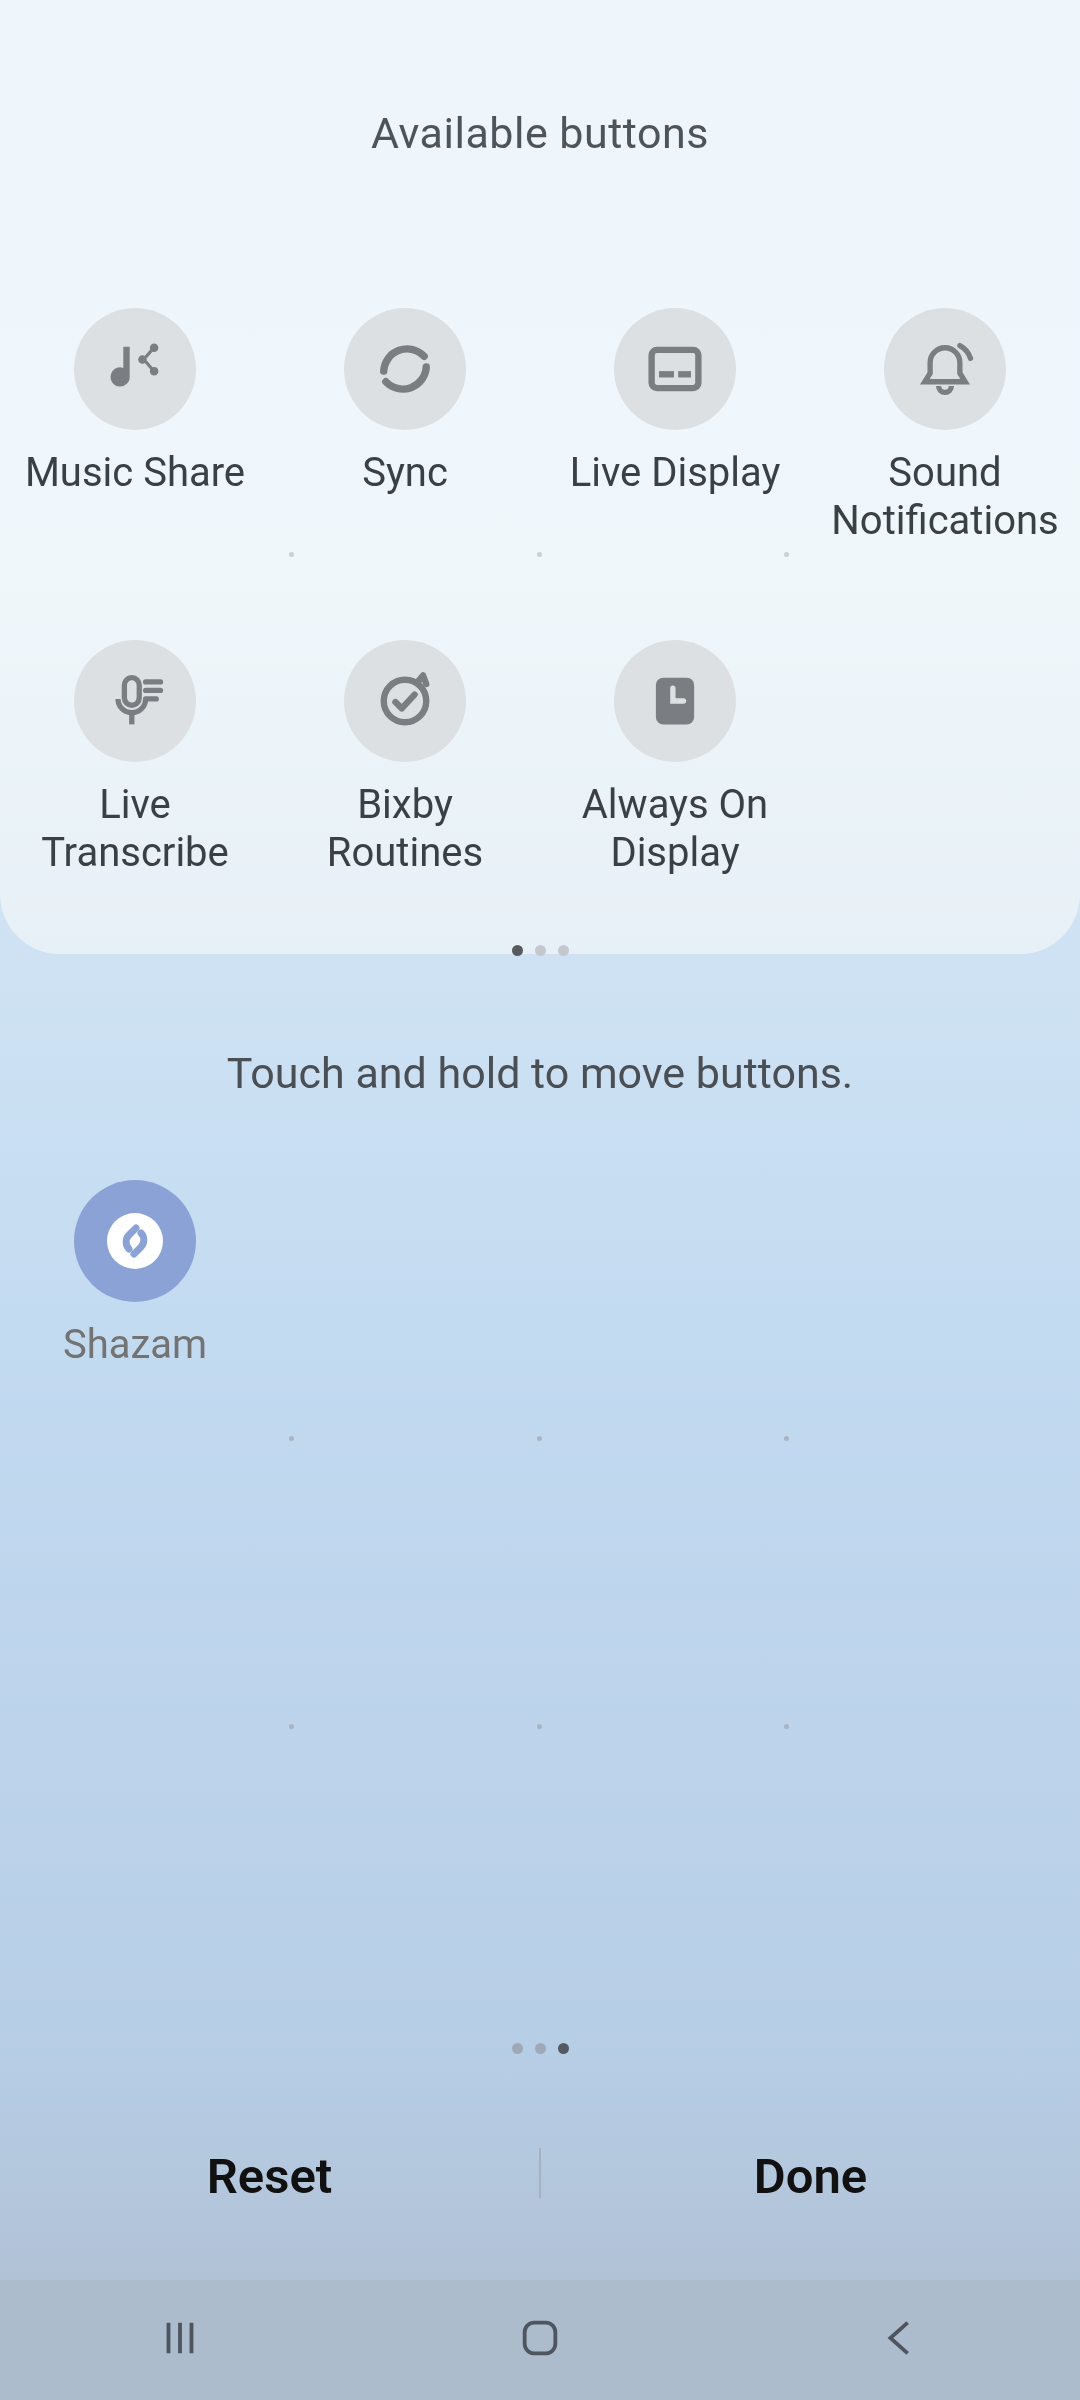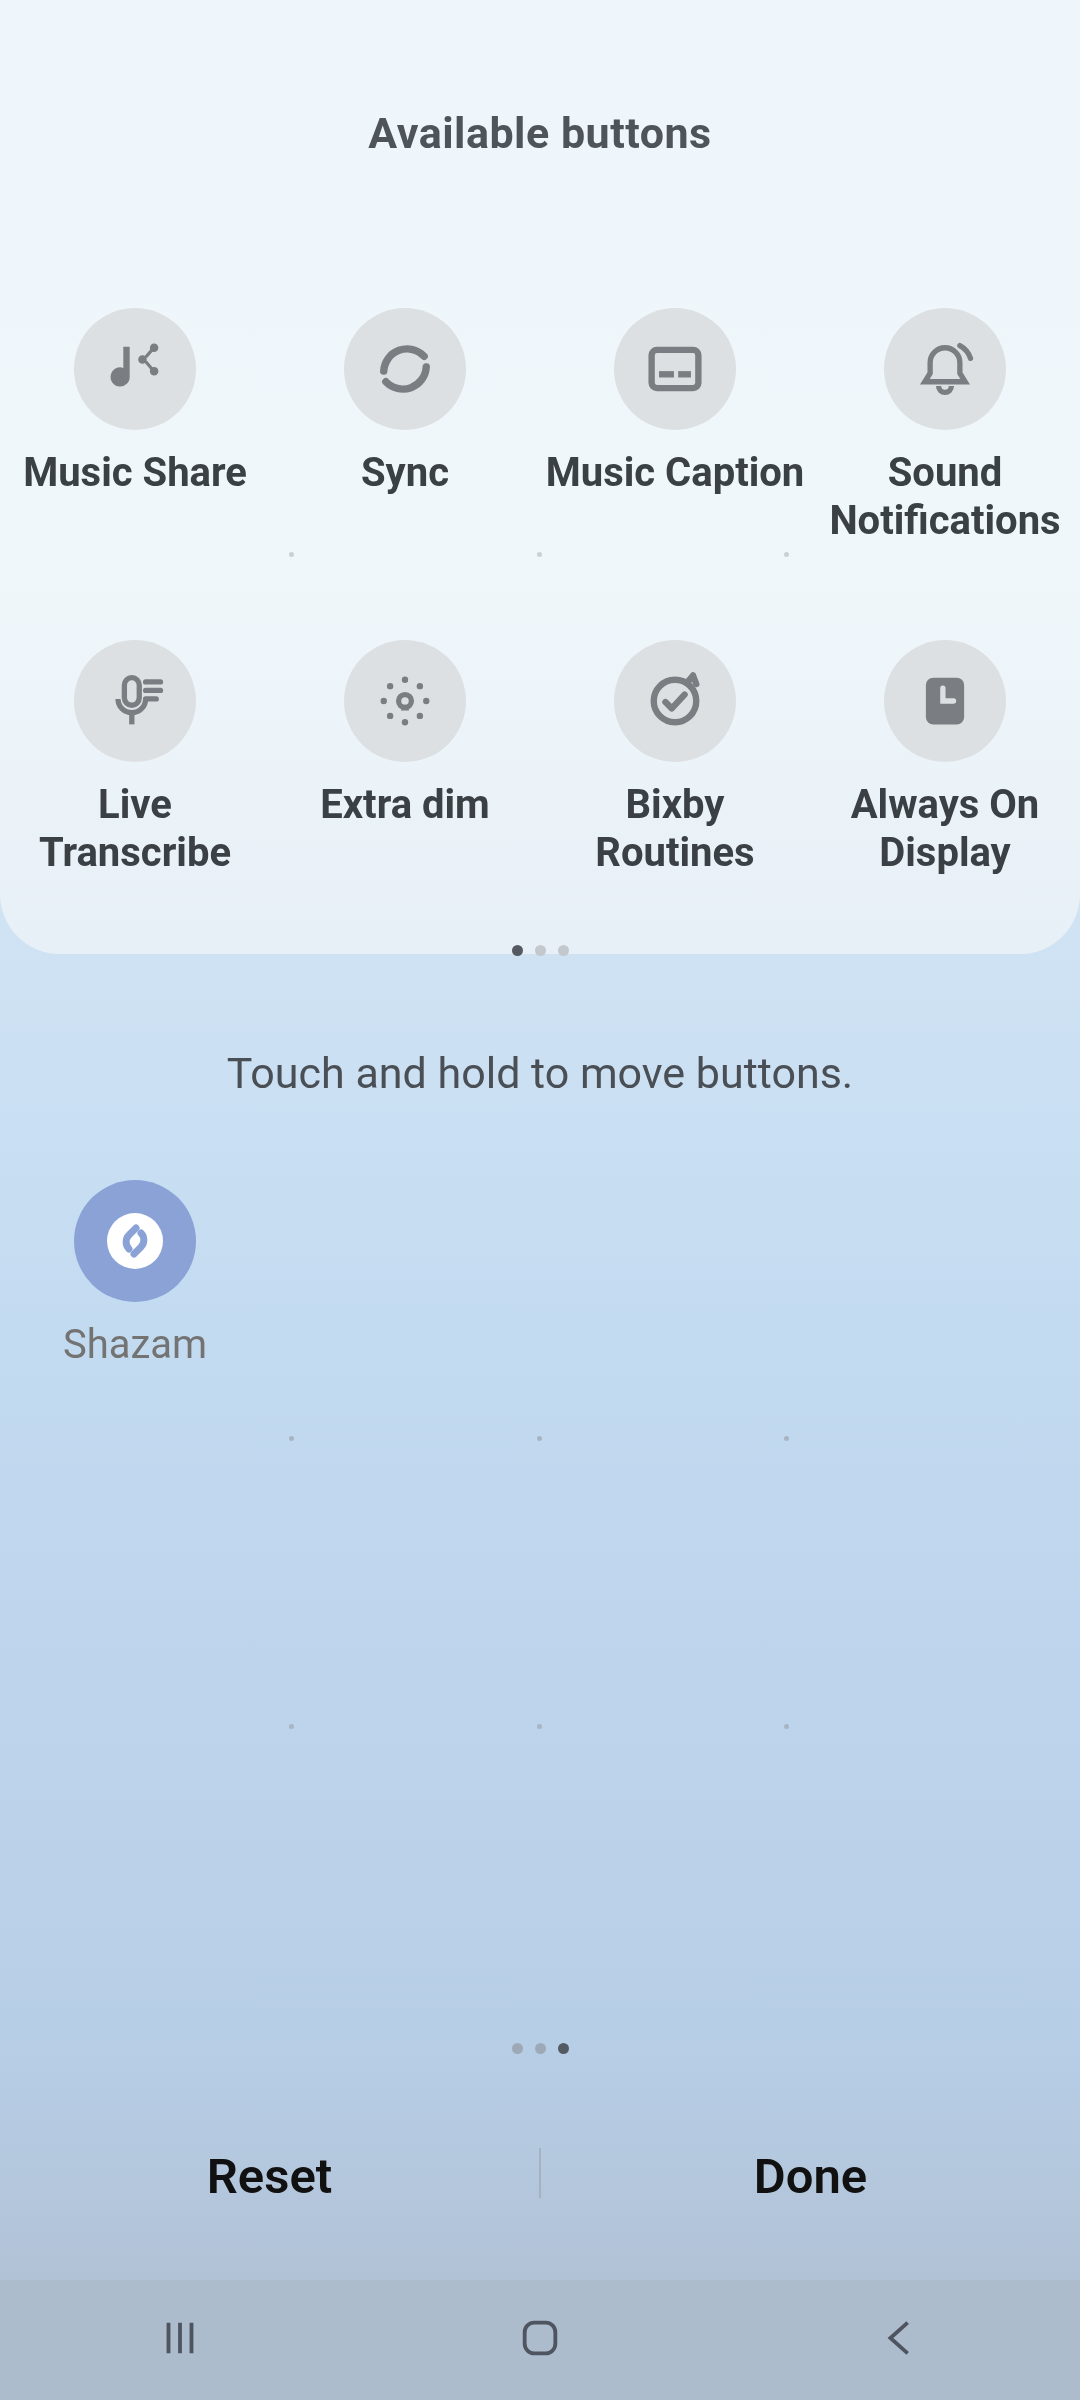--- a/index.html
+++ b/index.html
@@ -7,21 +7,21 @@
     body {
       background: linear-gradient(180deg,#edf5f9 0%,#c3dbf1 55%,#b7cee7 85%,#aebccd 100%);
       position:relative;
     }
 
     
     .panel{
       position:absolute; left:0; right:0; top:0; height:954px;
       background:linear-gradient(180deg,#eef6fb 0%,#eff7fb 60%,#e7f0f6 100%);
       border-bottom-left-radius:60px; border-bottom-right-radius:60px;
-      display:flex; flex-direction:column; align-items:center;font-weight:bold;
+      display:flex; flex-direction:column; align-items:center;
     }
     .panel-title{
       margin-top:108px; font-size:43px; color:#4f545b; letter-spacing:0.5px;
     }
     .grid-area{
       margin-top:150px; width:100%;
       display:grid; grid-template-columns:repeat(4,1fr);
       row-gap:95px;
     }
     .tile{
@@ -122,21 +122,21 @@
     </div>
 
     <div class="tile">
       <div class="tile-icon">
         <svg viewBox="0 0 64 64">
             <rect x="10" y="14" width="44" height="36" rx="5" stroke="#7a7d81" stroke-width="6" fill="none"></rect>
             <rect x="17" y="34" width="14" height="6" fill="#7a7d81" stroke="none"></rect>
             <rect x="35" y="34" width="12" height="6" fill="#7a7d81" stroke="none"></rect>
           </svg>
       </div>
-      <div class="tile-label">Music Caption</div>
+      <div class="tile-label">Live Display</div>
     </div>
 
     <div class="tile">
       <div class="tile-icon">
         <svg viewBox="0 0 64 64">
             <path d="M32 12a14 14 0 0 0-14 14v10l-5 8h38l-5-8V26a14 14 0 0 0-14-14z" stroke="#7a7d81" stroke-width="5" fill="none"></path>
             <path d="M26 48a6 6 0 0 0 12 0" stroke="#7a7d81" stroke-width="5" fill="none"></path>
             <path d="M46 10a21 21 0 0 1 10 12" stroke="#7a7d81" stroke-width="5" fill="none" stroke-linecap="round"></path>
           </svg>
       </div>
@@ -150,39 +150,20 @@
             <rect x="22" y="10" width="14" height="26" rx="7" stroke="#7a7d81" stroke-width="5" fill="none"></rect>
             <path d="M16 30a13 13 0 0 0 26 0" stroke="#7a7d81" stroke-width="5" fill="none"></path>
             <path d="M29 44v10" stroke="#7a7d81" stroke-width="5"></path>
             <path d="M42 14h14M42 22h14M42 30h10" stroke="#7a7d81" stroke-width="5" stroke-linecap="round"></path>
           </svg>
       </div>
       <div class="tile-label">Live
 Transcribe</div>
     </div>
 
-    <div class="tile">
-      <div class="tile-icon">
-        <svg viewBox="0 0 64 64">
-            <circle cx="32" cy="32" r="6" stroke="#7a7d81" stroke-width="5" fill="none"></circle>
-            <path d="M32 35l-4 6h8z" fill="#7a7d81" stroke="none"></path>
-            <g stroke="none" fill="#7a7d81">
-              <circle cx="32" cy="12" r="3"></circle>
-              <circle cx="32" cy="52" r="3"></circle>
-              <circle cx="12" cy="32" r="3"></circle>
-              <circle cx="52" cy="32" r="3"></circle>
-              <circle cx="18" cy="18" r="3"></circle>
-              <circle cx="46" cy="18" r="3"></circle>
-              <circle cx="18" cy="46" r="3"></circle>
-              <circle cx="46" cy="46" r="3"></circle>
-            </g>
-          </svg>
-      </div>
-      <div class="tile-label">Extra dim</div>
-    </div>
 
     <div class="tile">
       <div class="tile-icon">
         <svg viewBox="0 0 64 64">
             <circle cx="32" cy="32" r="20" stroke="#7a7d81" stroke-width="6" fill="none"></circle>
             <path d="M44 14l5-6 3 8" stroke="#7a7d81" stroke-width="6" fill="none" stroke-linecap="round" stroke-linejoin="round"></path>
             <path d="M23 33l6 6 12-13" stroke="#7a7d81" stroke-width="6" fill="none" stroke-linecap="round" stroke-linejoin="round"></path>
           </svg>
       </div>
       <div class="tile-label">Bixby

